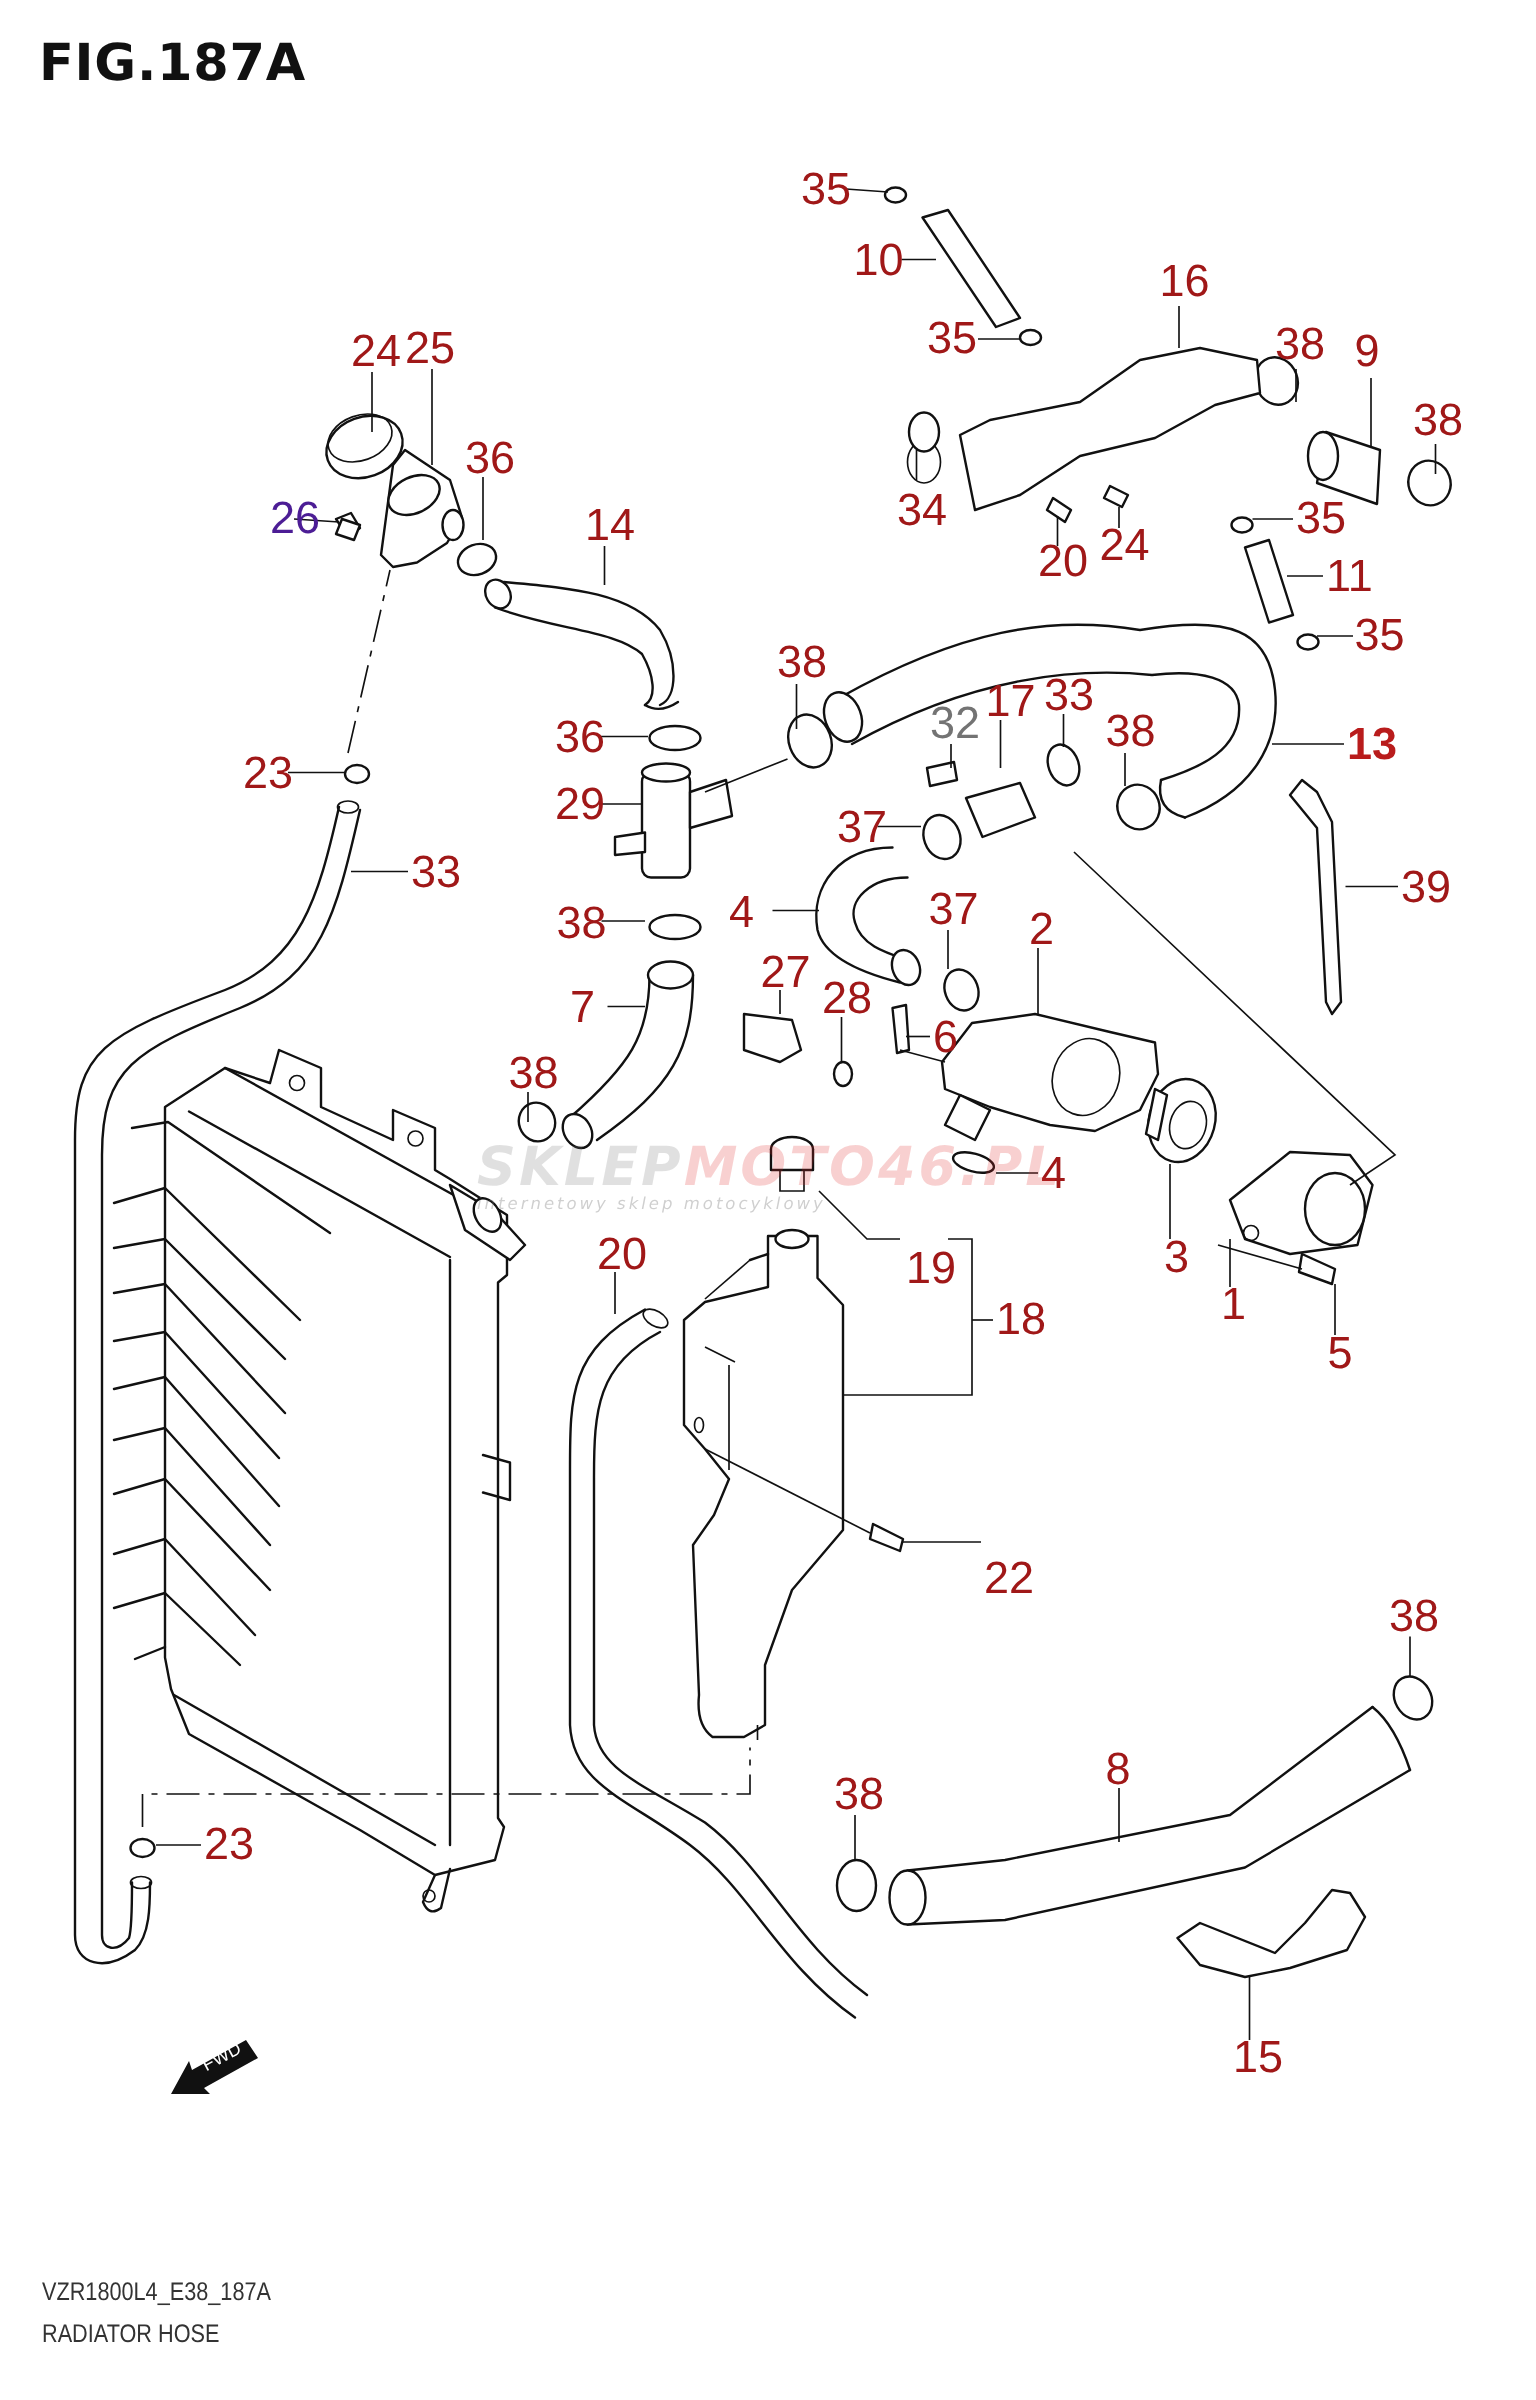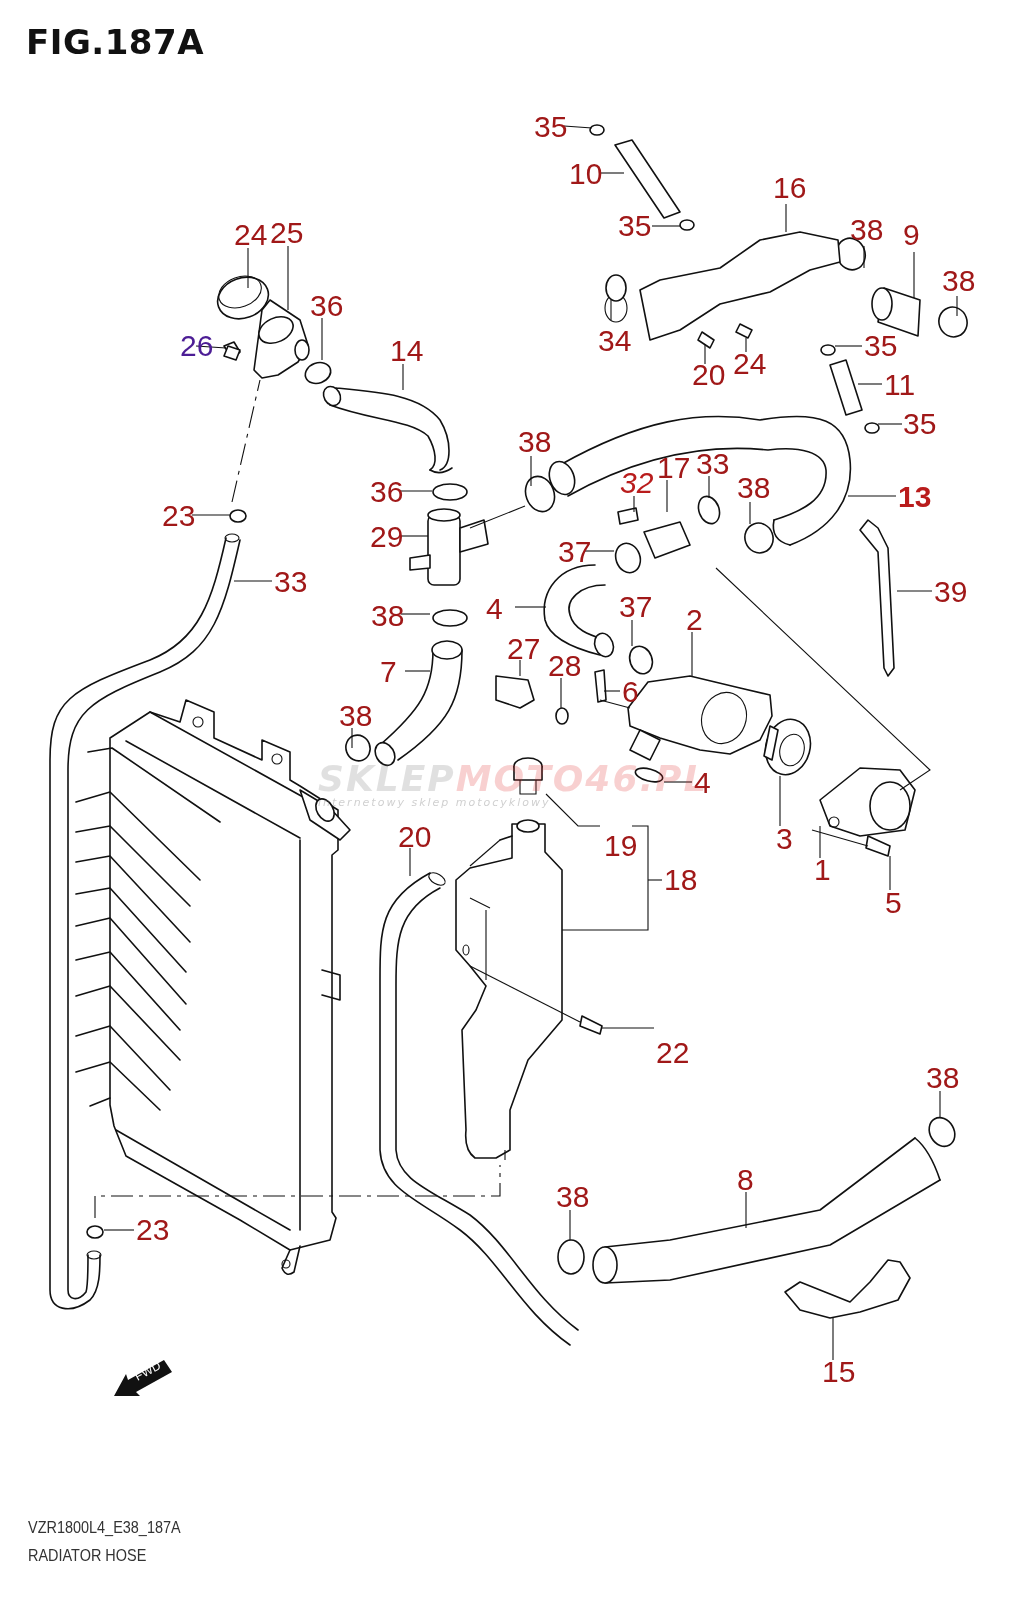--- a/index.html
+++ b/index.html
@@ -280,21 +280,21 @@
     <div class="callout-text" style="left: 733px; top: 353px; color: rgb(160, 24, 24);">24</div>
     <div class="callout-text" style="left: 864px; top: 335px; color: rgb(160, 24, 24);">35</div>
     <div class="callout-text" style="left: 884px; top: 374px; color: rgb(160, 24, 24);">11</div>
     <div class="callout-text" style="left: 903px; top: 413px; color: rgb(160, 24, 24);">35</div>
     <div class="callout-text" style="left: 234px; top: 224px; color: rgb(160, 24, 24);">24</div>
     <div class="callout-text" style="left: 270px; top: 222px; color: rgb(160, 24, 24);">25</div>
     <div class="callout-text" style="left: 310px; top: 295px; color: rgb(160, 24, 24);">36</div>
     <div class="callout-text" style="left: 180px; top: 335px; color: #4c1d95;">26</div>
     <div class="callout-text" style="left: 390px; top: 340px; color: rgb(160, 24, 24);">14</div>
     <div class="callout-text" style="left: 518px; top: 431px; color: rgb(160, 24, 24);">38</div>
-    <div class="callout-text" style="left: 620px; top: 472px; color: #b91c1c; font-style: italic;">32</div>
+    <div class="callout-text" style="left: 620px; top: 472px; color: #737373;">32</div>
     <div class="callout-text" style="left: 657px; top: 457px; color: rgb(160, 24, 24);">17</div>
     <div class="callout-text" style="left: 696px; top: 453px; color: rgb(160, 24, 24);">33</div>
     <div class="callout-text" style="left: 737px; top: 477px; color: rgb(160, 24, 24);">38</div>
     <div class="callout-text" style="left: 898px; top: 486px; color: #b91c1c; font-weight: bold;">13</div>
     <div class="callout-text" style="left: 370px; top: 481px; color: rgb(160, 24, 24);">36</div>
     <div class="callout-text" style="left: 162px; top: 505px; color: rgb(160, 24, 24);">23</div>
     <div class="callout-text" style="left: 370px; top: 526px; color: rgb(160, 24, 24);">29</div>
     <div class="callout-text" style="left: 558px; top: 541px; color: rgb(160, 24, 24);">37</div>
     <div class="callout-text" style="left: 274px; top: 571px; color: rgb(160, 24, 24);">33</div>
     <div class="callout-text" style="left: 934px; top: 581px; color: rgb(160, 24, 24);">39</div>

